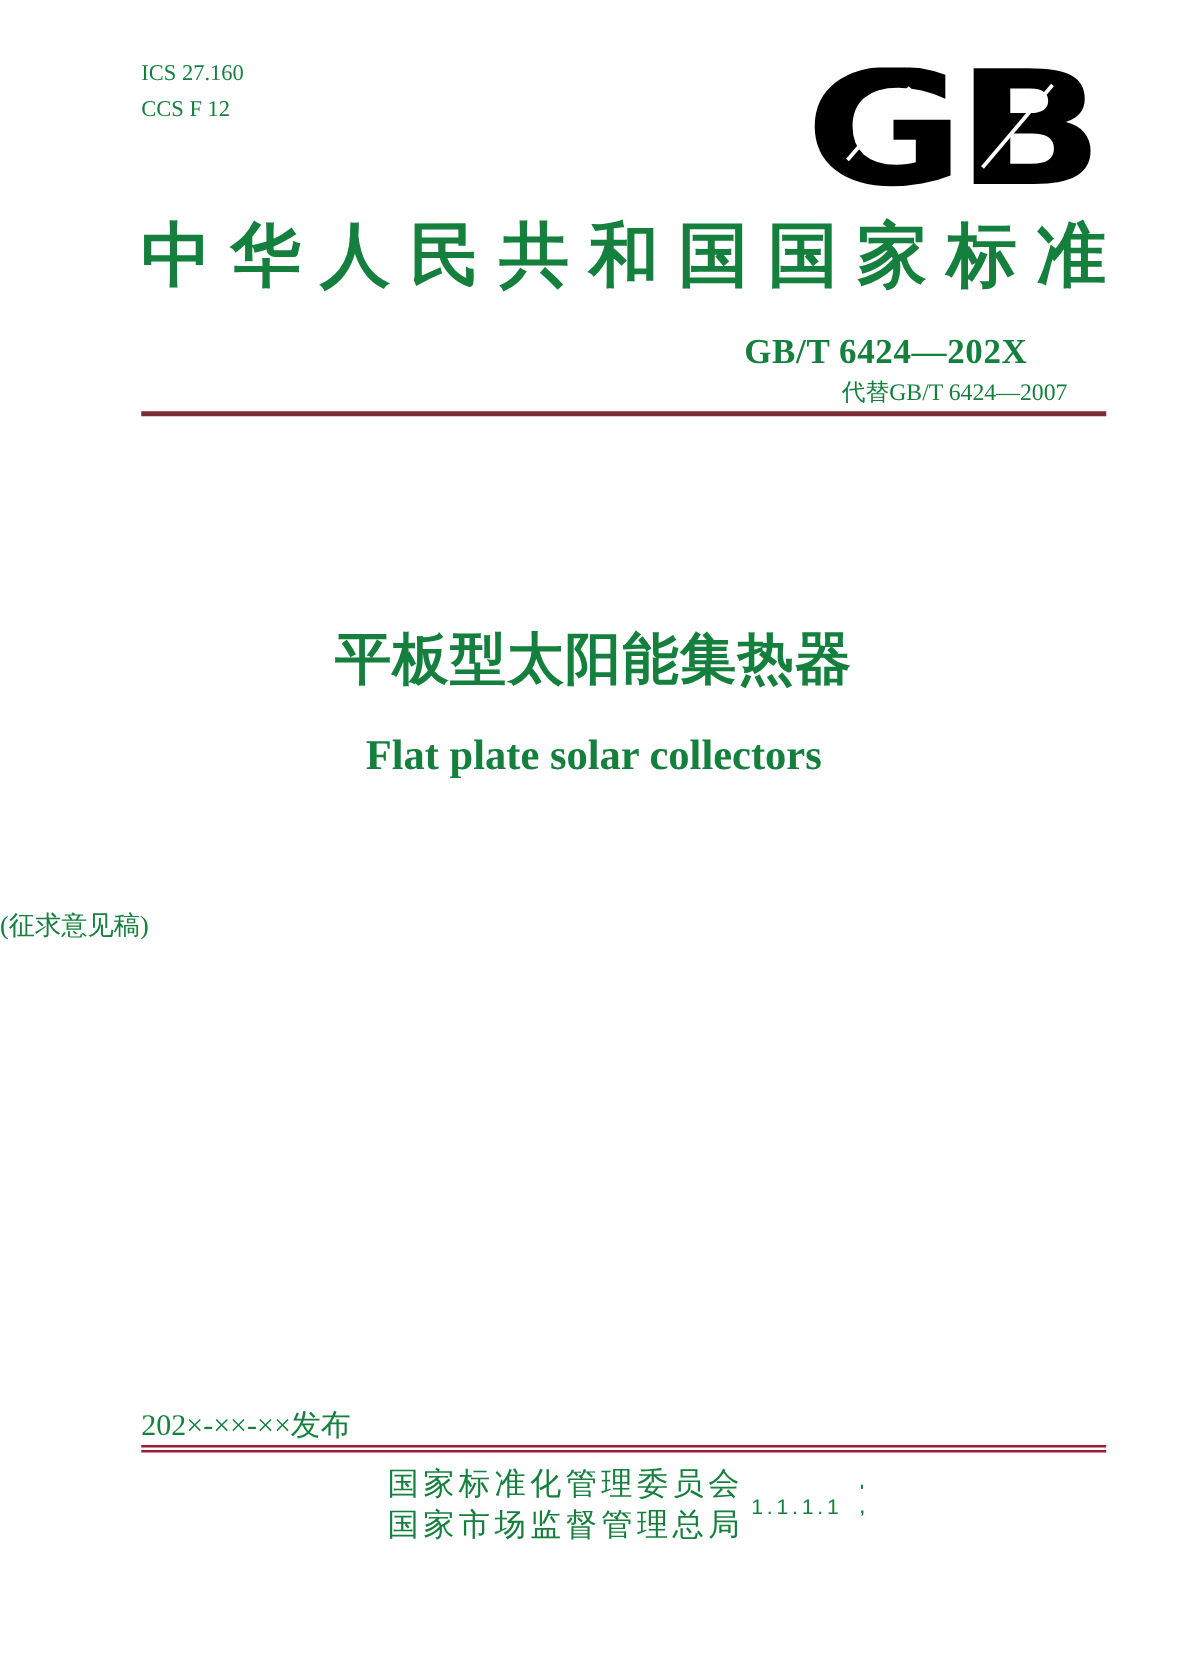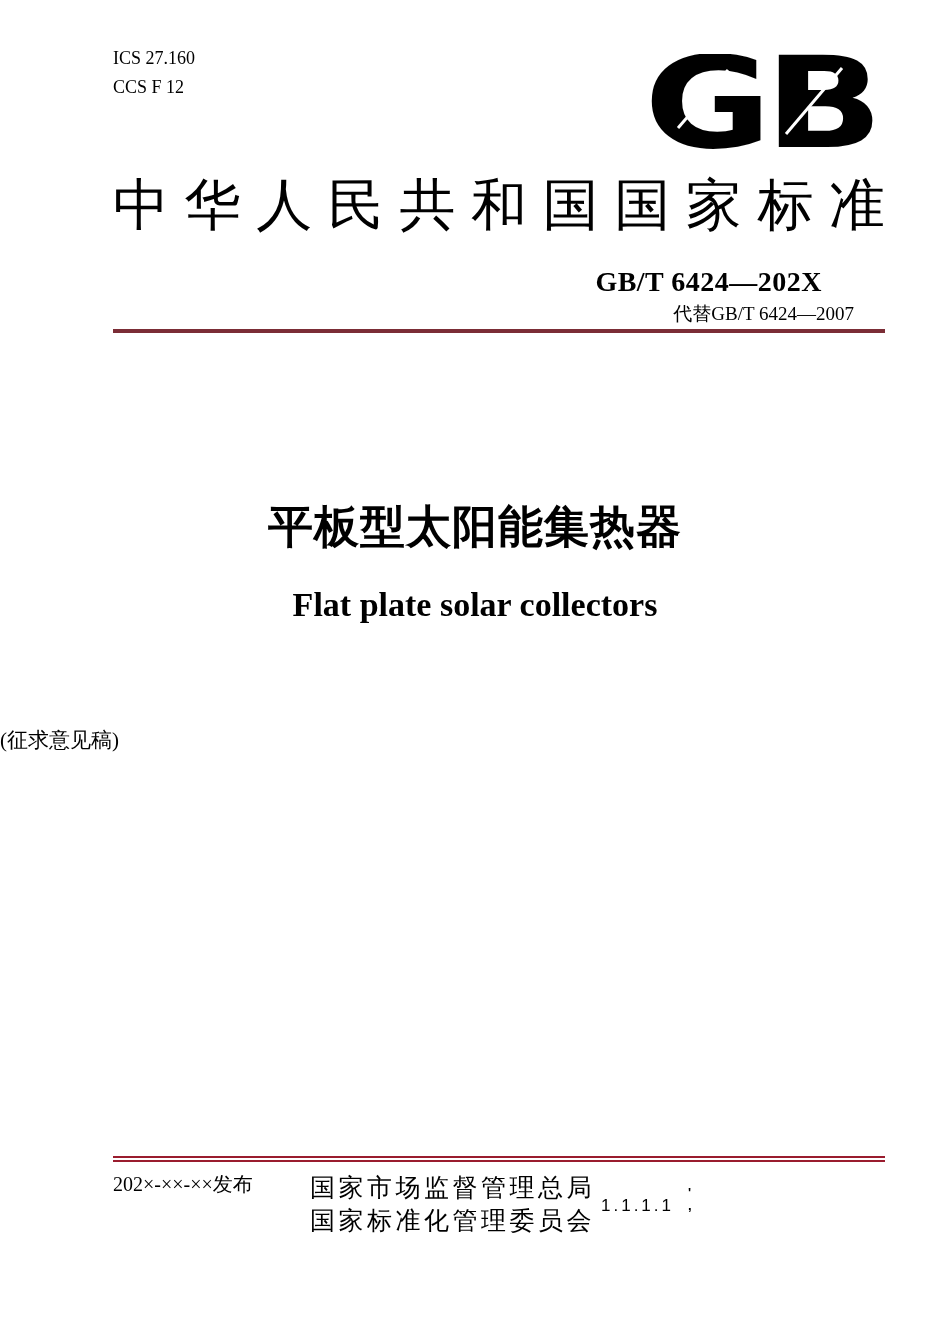--- a/index.html
+++ b/index.html
@@ -1,30 +1,30 @@
 <!DOCTYPE html>
 <html><head>
 <meta charset="utf-8">
 <style>
   html,body { margin:0; padding:0; background:#ffffff; }
   .page {
     position:relative; width:923px; height:1344px; background:#ffffff;
-    font-family:"Liberation Serif", serif; color:#000000; overflow:hidden;
+    font-family:"Liberation Serif", serif; color:#15803d; overflow:hidden;
   }
 
   
   .ics-block { position:absolute; left:113px; top:44px; font-size:18px; line-height:29px; }
 
   
   .gb-logo { position:absolute; left:648px; top:54px; }
 
   
   .std-name {
     position:absolute; left:113px; top:170px; width:772px;
-    font-size:56px; line-height:70px; font-weight:400;
+    font-size:56px; line-height:70px; font-weight:700;
     text-align:justify; text-align-last:justify; text-justify:inter-ideograph;
     white-space:nowrap; letter-spacing:0;
   }
 
   
   .std-num { position:absolute; right:65px; top:266px; text-align:right; }
   .std-num .num1 { font-size:28px; font-weight:600; letter-spacing:0.5px; padding-right:36px;margin-left:24px; }
   .std-num .num2 { font-size:19px; margin-top:3px; padding-right:4px; }
 
   .rule-top { position:absolute; left:113px; top:329px; width:772px; height:4px; background:#7b2d36; }
@@ -40,21 +40,21 @@
   }
   .draft-note {
     position:absolute; left:0; top:726px; width:950px; 
     font-size:21px;
   }
 
   
   .date-row {
     position:absolute; left:113px; top:1124px; width:772px;
     display:flex; justify-content:space-between;
-    font-size:20px; font-weight:500;margin-top:47px;
+    font-size:24px; font-weight:500;
   }
 
   .rule-bottom {
     position:absolute; left:113px; top:1156px; width:772px; height:2px;
     border-top:2px solid #9a1c2e; border-bottom:2px solid #9a1c2e;
     box-sizing:content-box; background:#ffffff;
   }
 
   .issuer-block {
     position:absolute; left:310px; top:1171px;
@@ -103,22 +103,22 @@
   <div class="title-en">Flat plate solar collectors</div>
   <div class="draft-note">(征求意见稿)</div>
 
   <div class="date-row">
     <span>202×-××-××发布</span>
   </div>
 
   <div class="rule-bottom"></div>
 
   <div class="issuer-block">
+    <div>国家标准化管理委员会</div>
     <div>国家市场监督管理总局</div>
-    <div>国家标准化管理委员会</div>
   </div>
 
   <div class="revision-marker">1.1.1.1</div>
 
   <div class="stray-marks">
     <div>'</div>
     <div>,</div>
   </div>
 
 </div>

